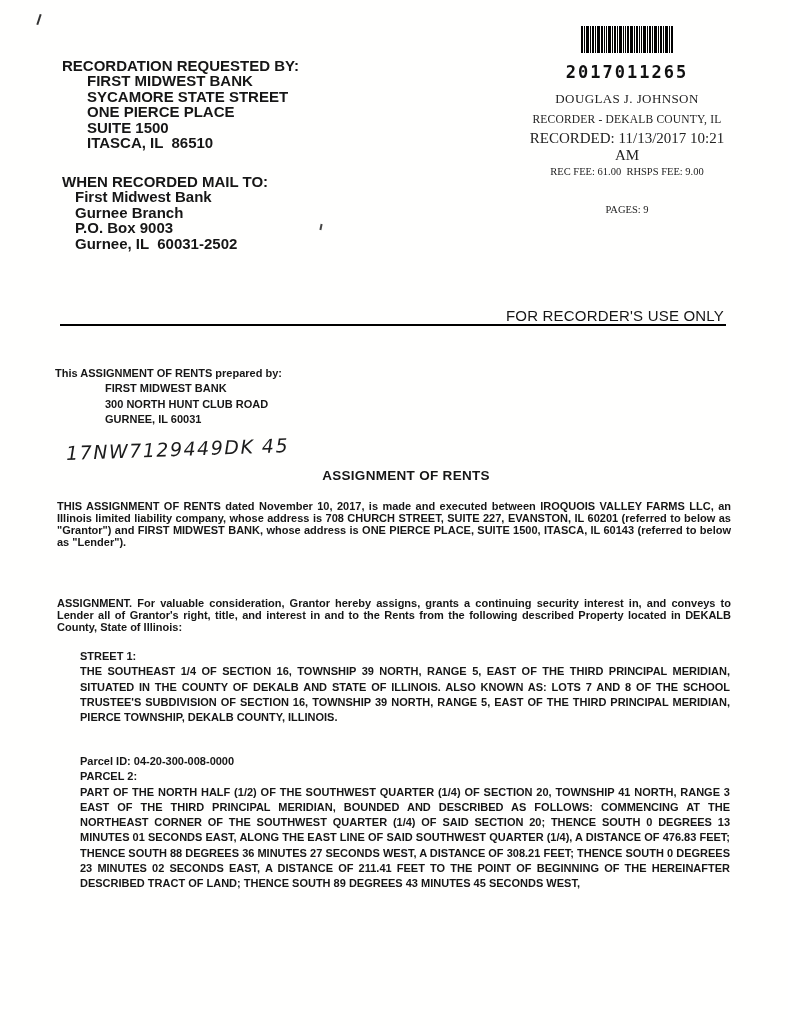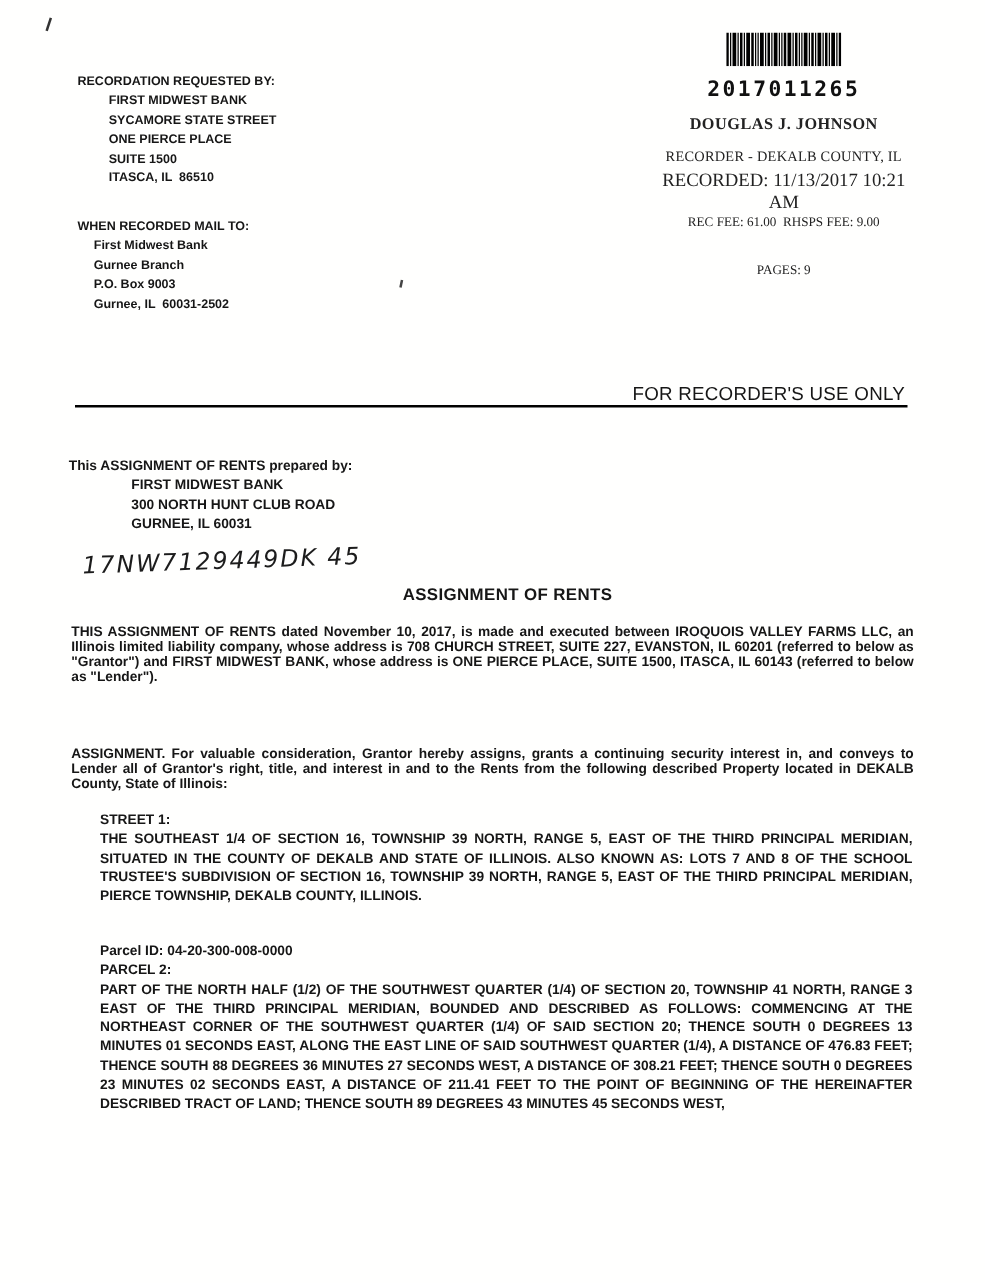--- a/index.html
+++ b/index.html
@@ -8,37 +8,37 @@
     width: 788px;
     height: 1026px;
     background: #fffffe;
     font-family: "Liberation Sans", sans-serif;
     color: #161616;
     overflow: hidden;
   }
   .pre { white-space: pre-wrap; }
 
   
-  .addr-block { position: absolute; left: 62px; font-size: 10px; font-weight: 700; line-height: 15.4px; }
+  .addr-block { position: absolute; left: 62px; font-size: 15px; font-weight: 700; line-height: 15.4px; }
   #recordation { top: 58px; }
   #recordation .addr-lines { padding-left: 25px; }
   #mailto { top: 174px; }
   #mailto .addr-lines { padding-left: 13px; }
 
   
   #stamp { position: absolute; left: 518px; top: 26px; width: 218px; text-align: center; }
   .barcode { display: block; margin: 0 auto 9px auto; }
   .docnum {
     font-family: "DejaVu Sans Mono", monospace;
     font-size: 17px; font-weight: 600; letter-spacing: 2px;
     margin-bottom: 9px; color: #111;
   }
   .stamp-serif { font-family: "Liberation Serif", serif; color: #222; }
-  .recorder-name { font-size: 13px; font-weight: 700; letter-spacing: .4px; }
-  .recorder-title { font-size: 11.5px; margin-top: 13px; letter-spacing: .2px; }
+  .recorder-name { font-size: 13px; font-weight: 400; letter-spacing: .4px; }
+  .recorder-title { font-size: 11.5px; margin-top: 6px; letter-spacing: .2px; }
   .recorded-line { font-size: 15px; margin-top: 5px; }
   .fees-line { font-size: 10.5px; margin-top: 2px; }
   .pages-line { font-size: 10.5px; margin-top: 27px; }
 
   
   #recorder-use { position: absolute; top: 307px; right: 64px; font-size: 15px; font-weight: 400; letter-spacing: .2px; text-align: right; }
   #recorder-rule { position: absolute; top: 324px; left: 60px; width: 666px; height: 0; border-top: 2px solid #000; }
 
   
   #prepared { position: absolute; left: 55px; top: 366px; font-size: 11px; font-weight: 700; line-height: 15.4px; }

